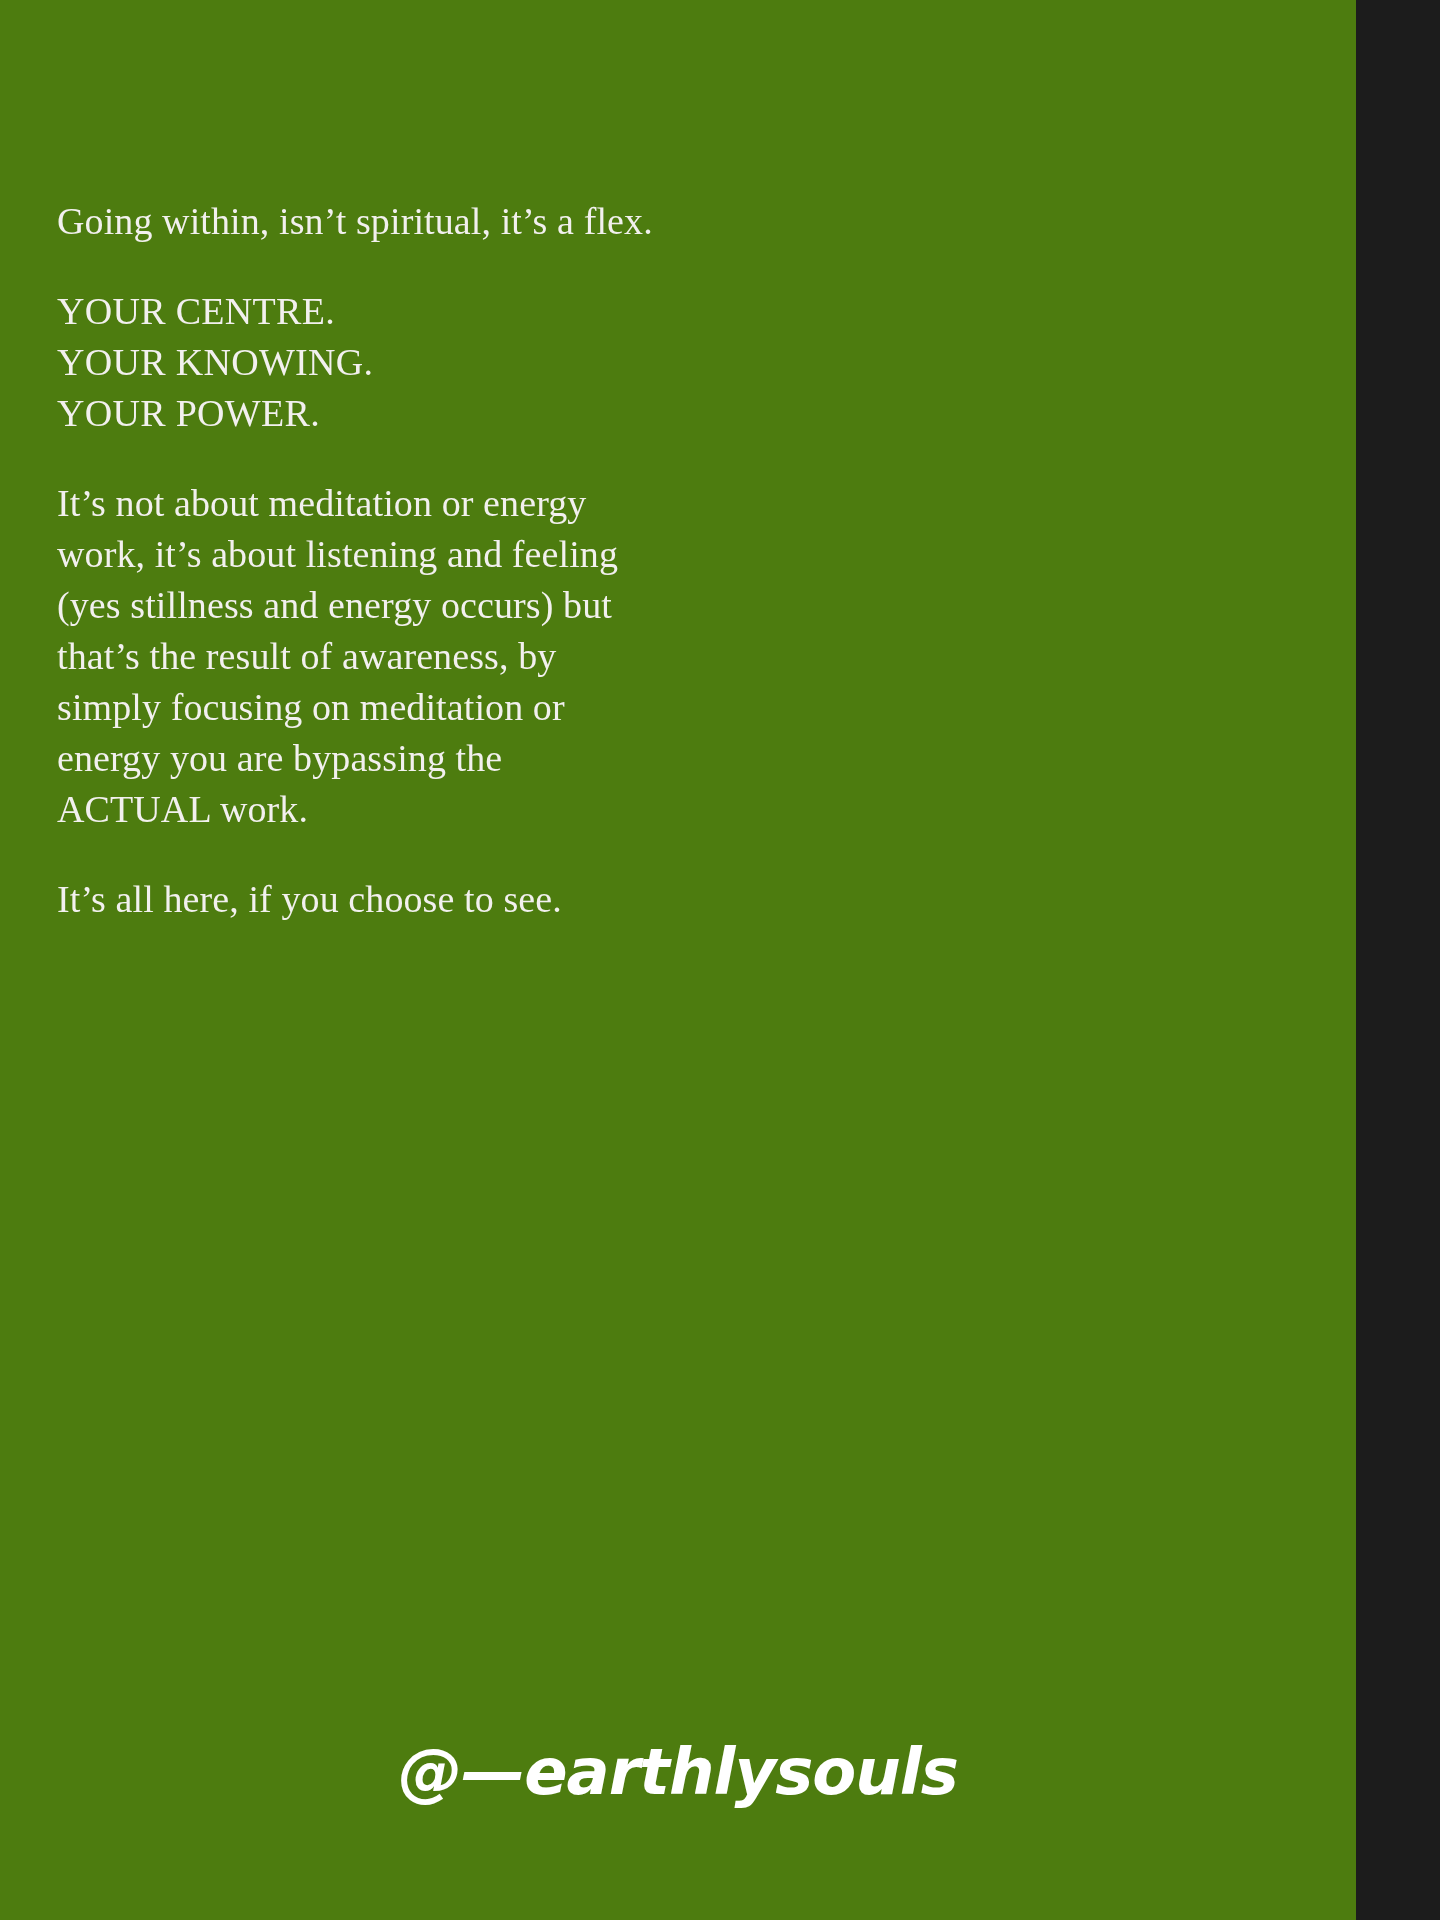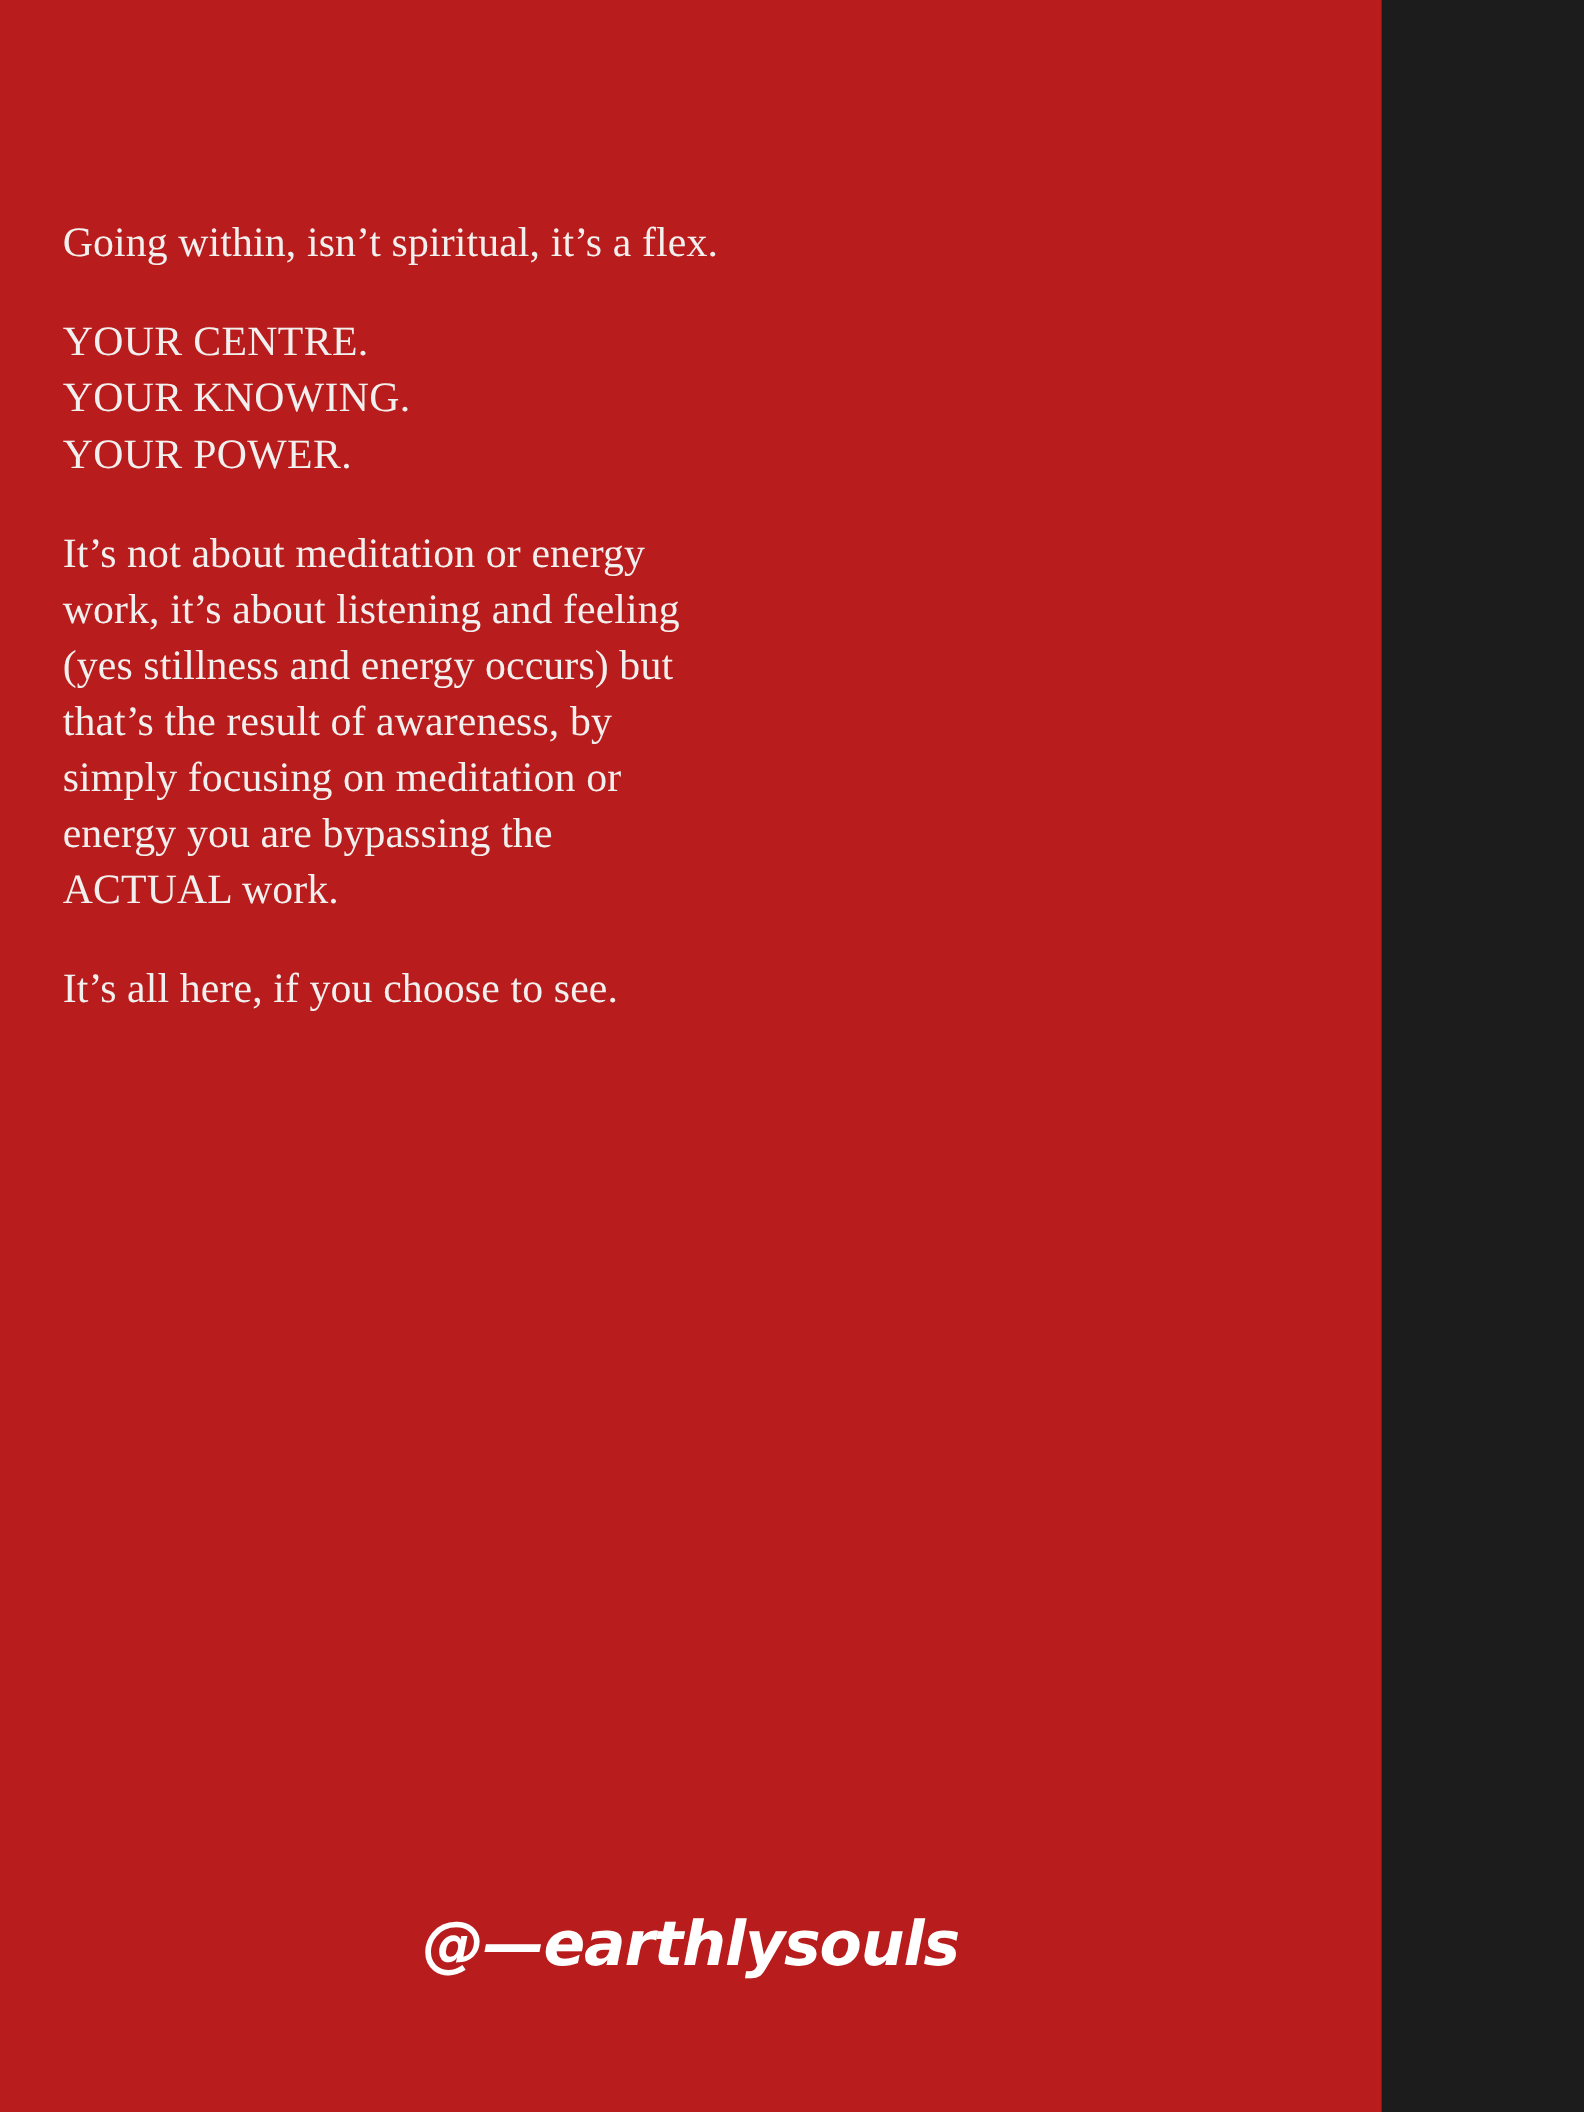--- a/index.html
+++ b/index.html
@@ -8,23 +8,23 @@
   }
   body {
     width: 1440px;
     height: 1920px;
     background: #1c1c1c;
     font-family: "Liberation Serif", serif;
     overflow: hidden;
   }
   .page {
     position: relative;
-    width: 1256px;
+    width: 1356px;
     height: 1920px;
-    background: #b91c1c;
+    background: #4d7c0f;
     box-sizing: border-box;
   }
   .content {
     position: absolute;
     left: 57px;
     top: 196px;
     width: 760px;
   }
   .para {
     color: #f2f0ee;
@@ -42,21 +42,21 @@
   .para.caps {
     letter-spacing: 0.3px;
   }
   .handle {
     position: absolute;
     left: 0;
     right: 0;
     top: 1735px;
     text-align: center;
     color: #ffffff;
-    font-size: 56px;
+    font-size: 64px;
     font-family: "DejaVu Sans", sans-serif;
     font-style: italic;
     font-weight: bold;
     letter-spacing: -1px;
   }
 </style>
 </head>
 <body>
 
 <div class="page">

